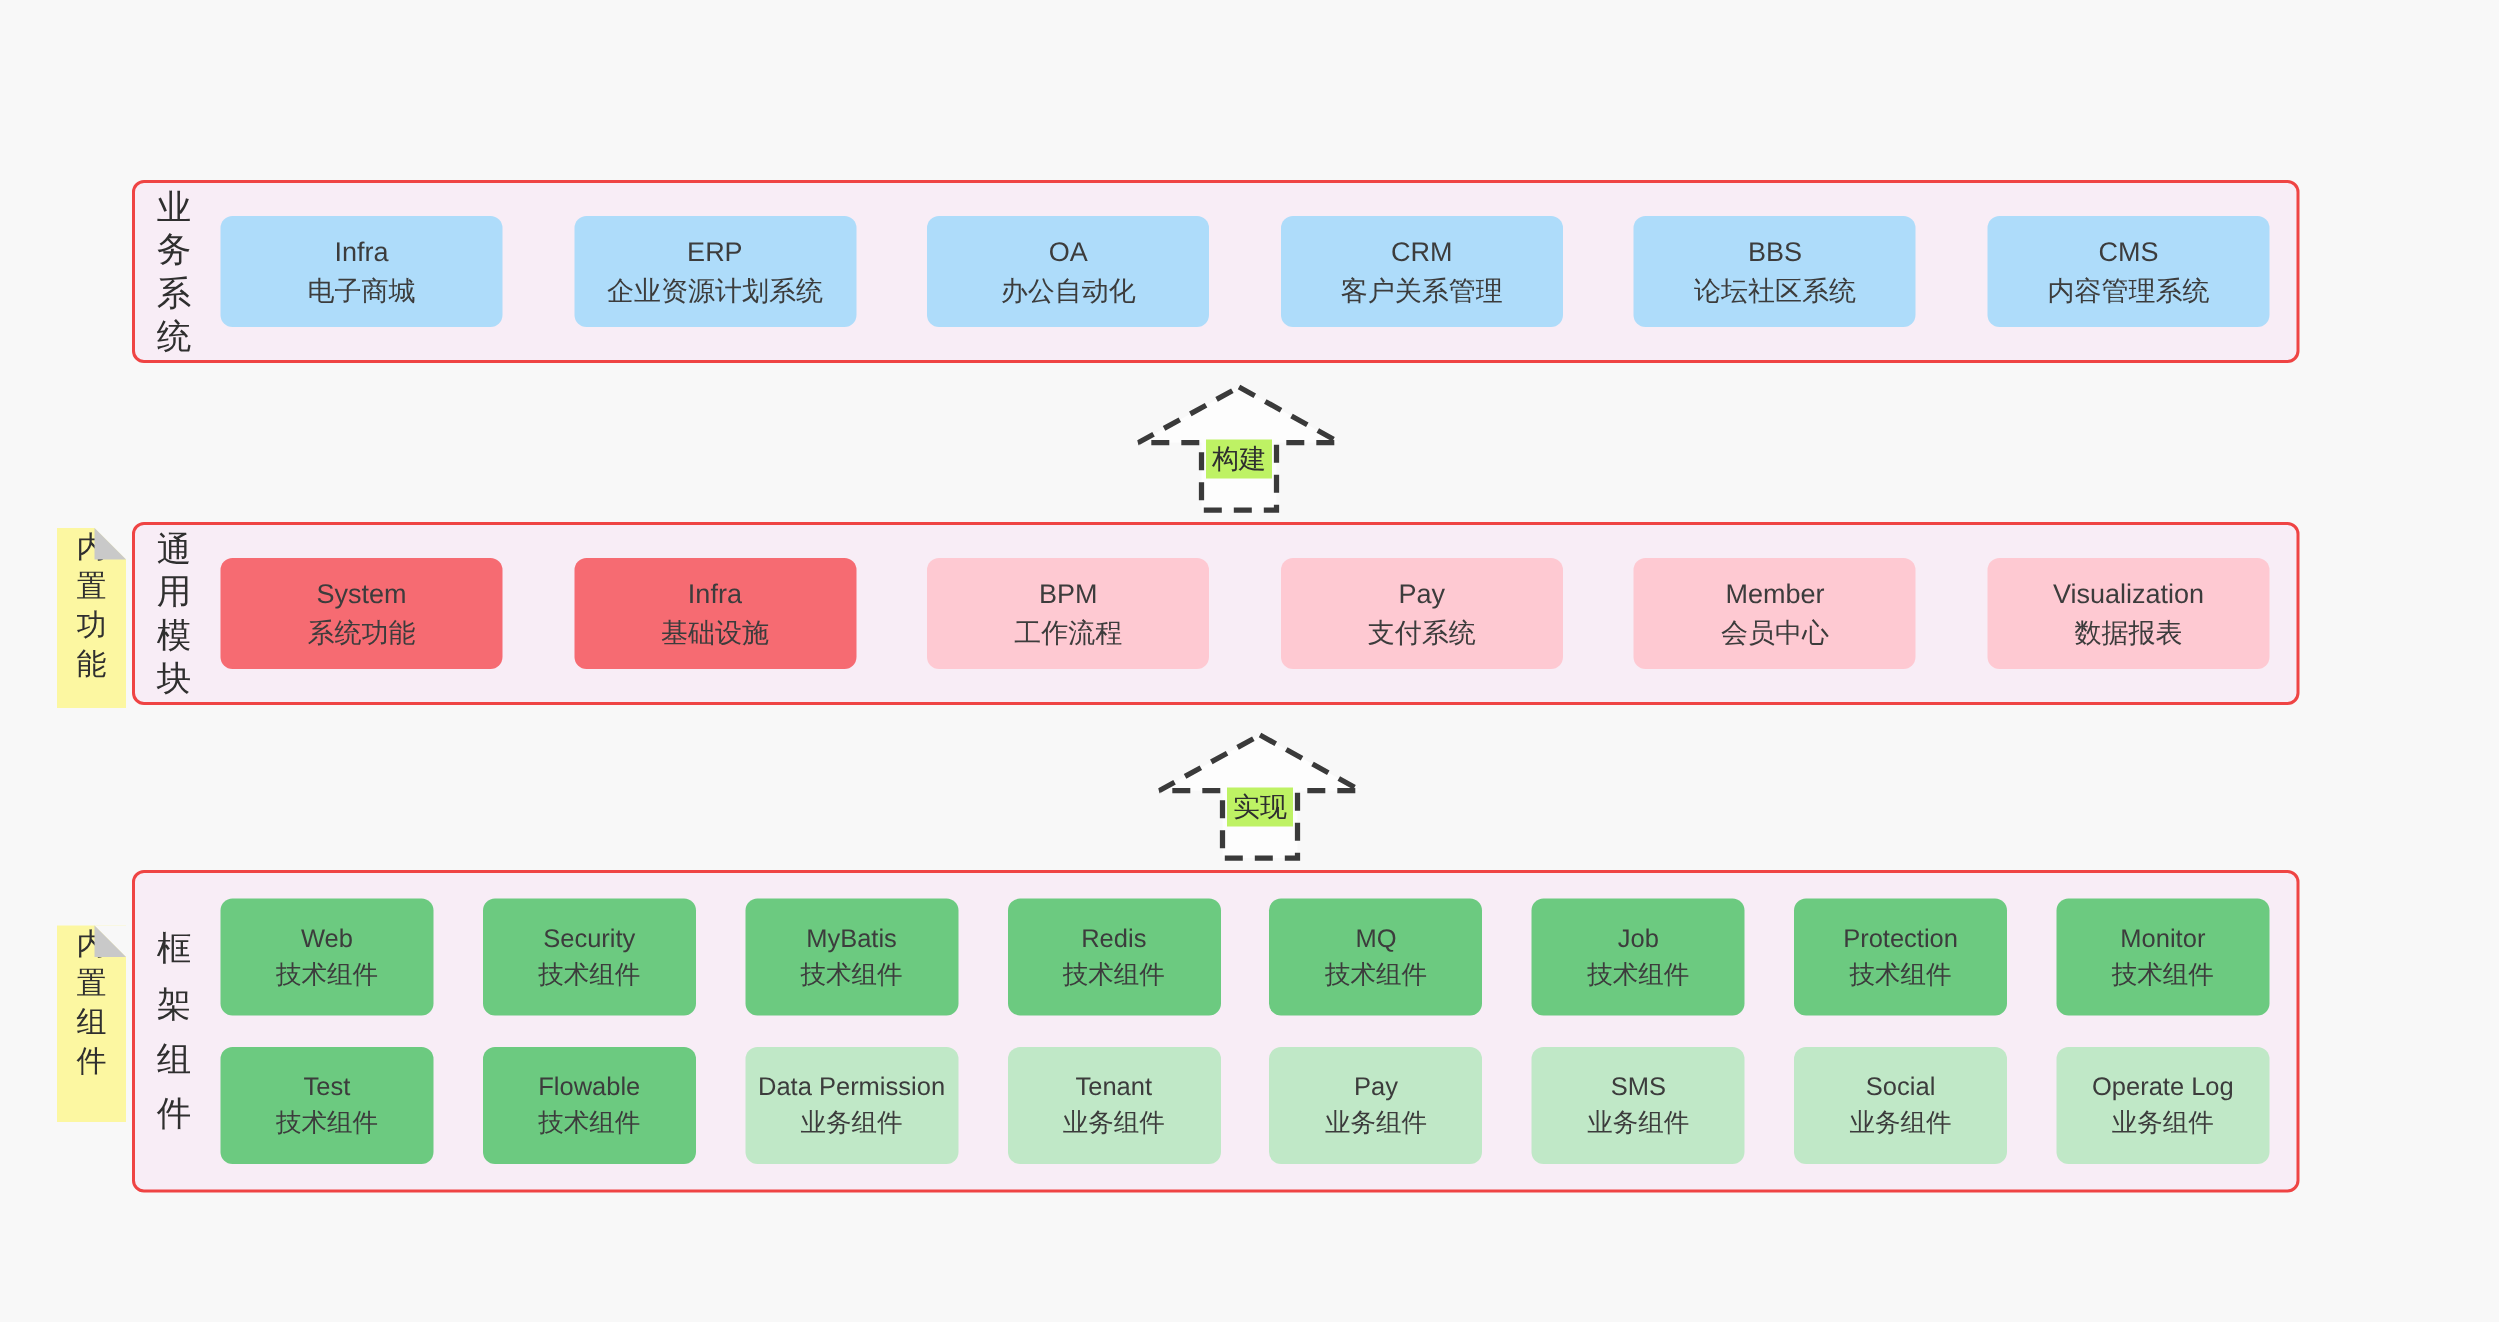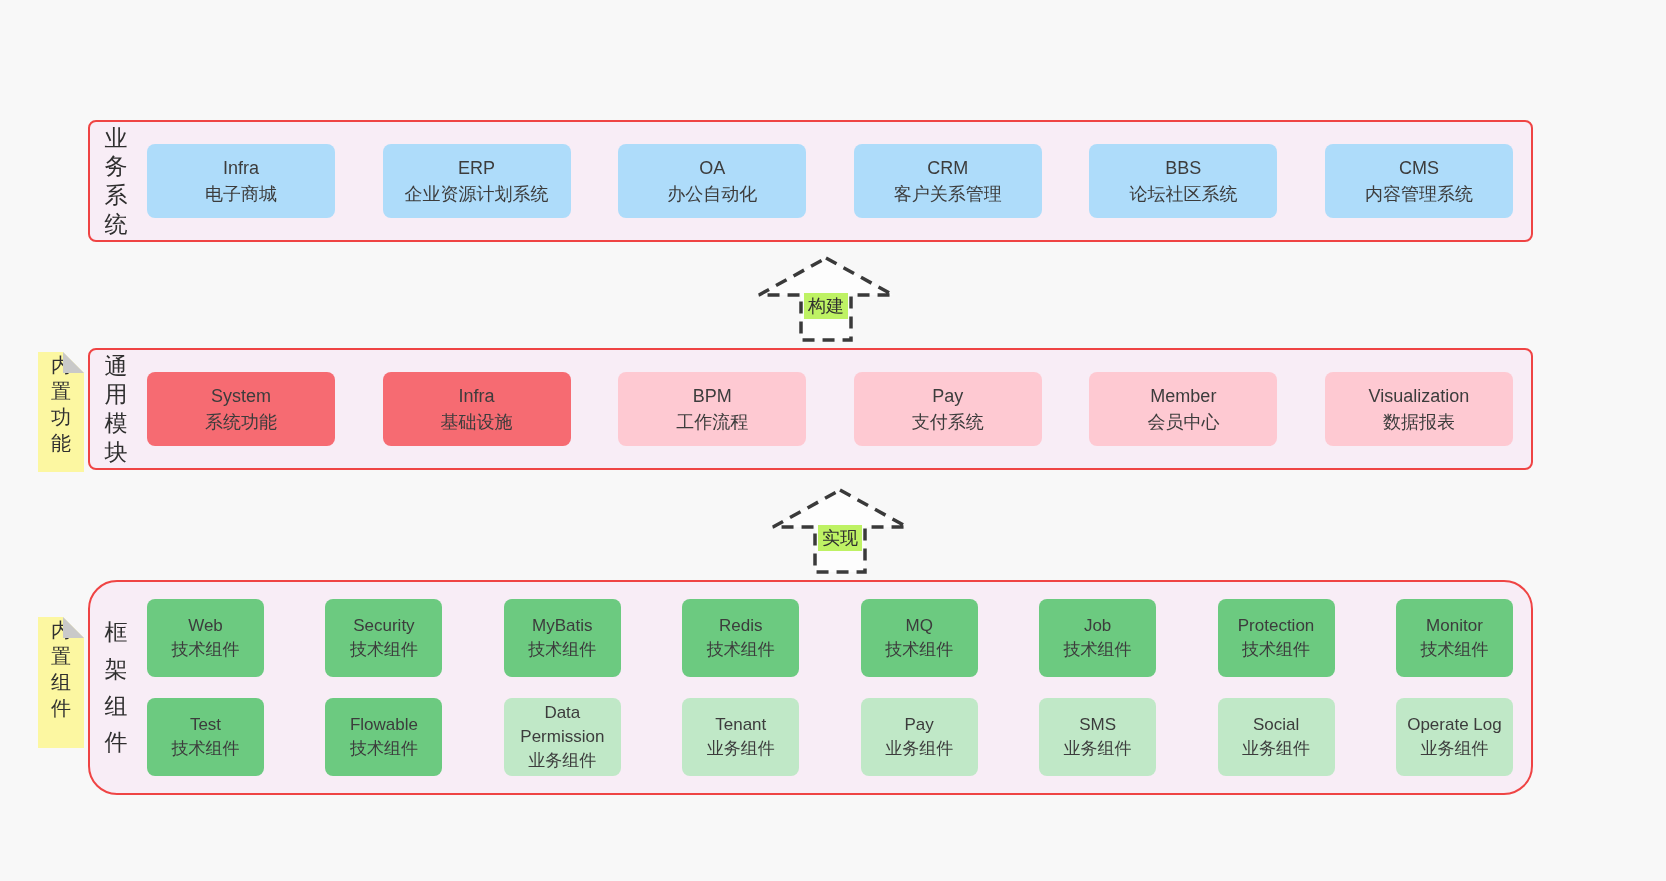--- a/index.html
+++ b/index.html
@@ -17,21 +17,21 @@
   .layer {
     position: absolute;
     left: 88px;
     width: 1445px;
     background: #f8edf6;
     border: 2px solid #ef4444;
     border-radius: 8px;
   }
   .layer-business  { top: 120px; height: 122px; }
   .layer-modules   { top: 348px; height: 122px; }
-  .layer-components{ top: 580px; height: 215px; border-radius: 29px; }
+  .layer-components{ top: 580px; height: 215px; }
 
   .vlabel {
     position: absolute;
     left: 11px;
     top: 0;
     bottom: 0;
     width: 30px;
     display: flex;
     align-items: center;
     justify-content: center;
@@ -72,21 +72,21 @@
     display: flex;
     flex-direction: column;
     align-items: center;
     justify-content: center;
     text-align: center;
     font-size: 18px;
     line-height: 1.45;
     padding: 2px 10px;
   }
   .row .node {
-    width: 117px;
+    width: 142px;
     height: 78px;
     font-size: 17px;
     line-height: 1.42;
     padding: 2px 8px;
   }
   .node-blue       { background: #aedcfa; }
   .node-red        { background: #f66b72; }
   .node-pink       { background: #fec9d2; }
   .node-green      { background: #6cca80; }
   .node-lightgreen { background: #c0e8c7; }

